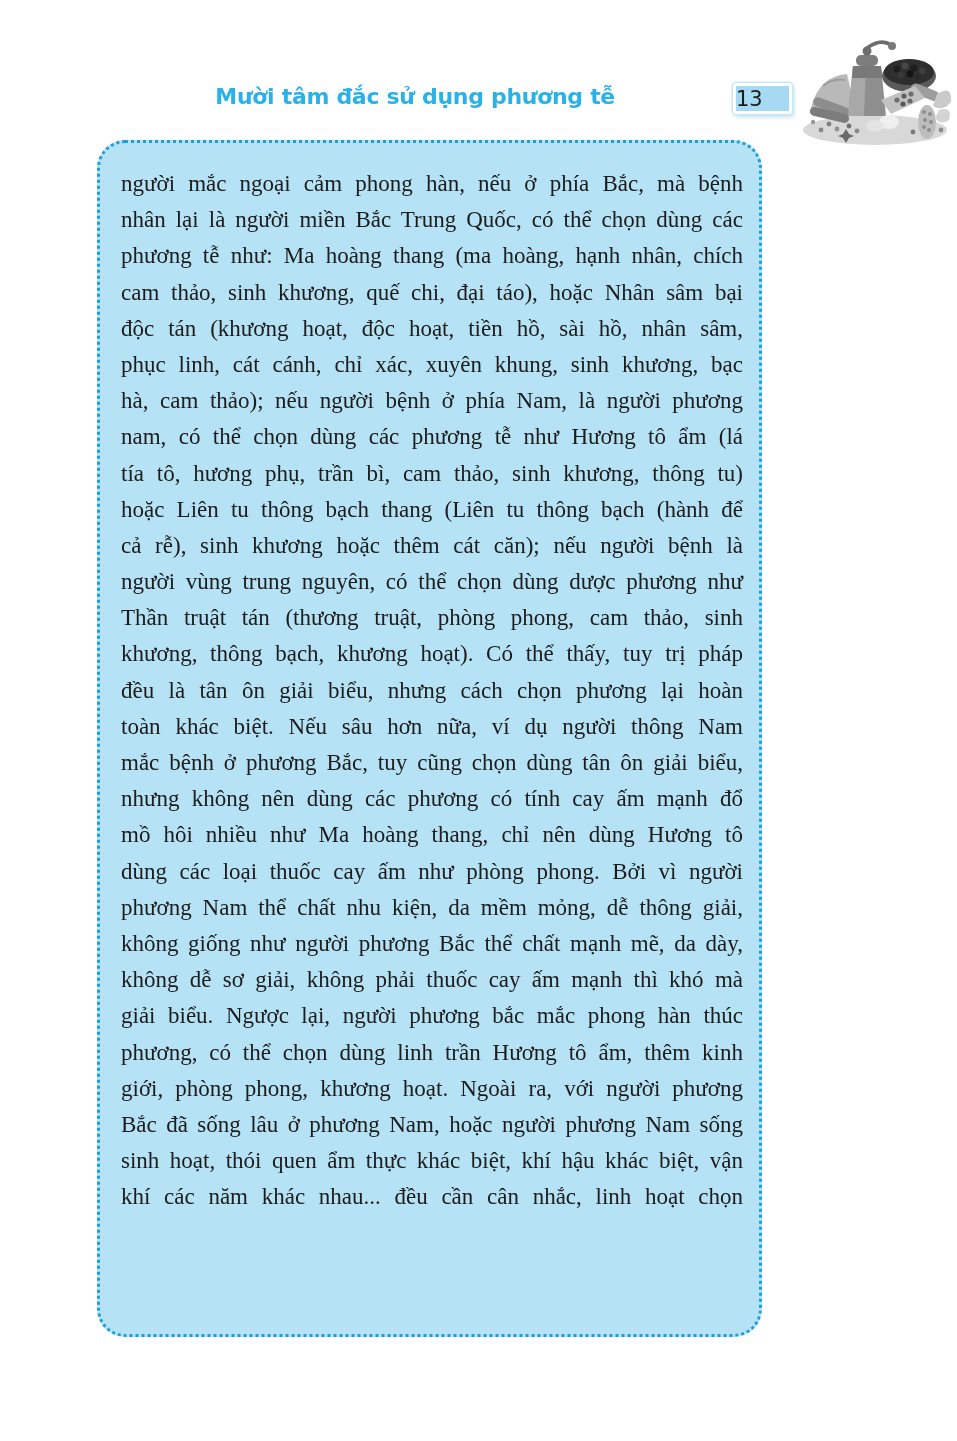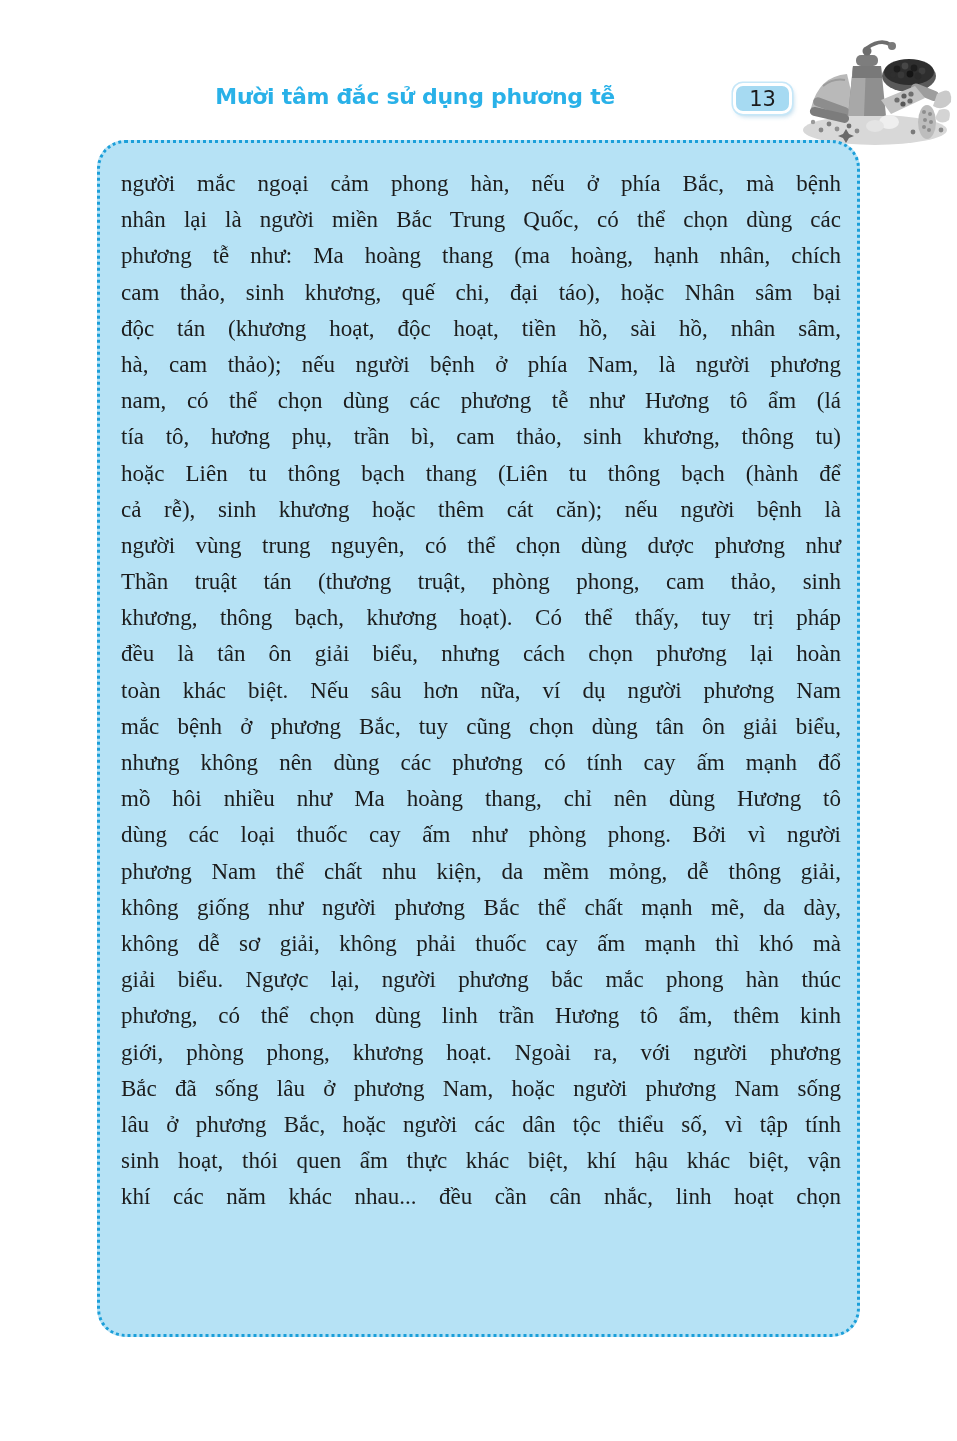--- a/index.html
+++ b/index.html
@@ -16,37 +16,37 @@
     letter-spacing: -0.3px;
     color: #29b1e8;
     white-space: nowrap;
   }
   .page-badge {
     position: absolute;
     top: 83px; left: 733px;
     width: 59px; height: 31px;
     background: #a6daf2;
     border: 3px solid #ffffff;
-    border-radius: 10px;
+    border-radius: 3px;
     box-shadow: 0 0 0 1.5px #c6e7f8, 2px 3px 4px rgba(120,180,215,0.45);
-    display: flex; align-items: center; justify-content: center;
+    display: flex; align-items: center; justify-content: flex-start;
     font-family: "DejaVu Sans", sans-serif;
     font-size: 21px; color: #1b1b1b;
   }
   .spices-photo {
     position: absolute;
     top: 34px; left: 793px;
     width: 162px; height: 116px;
   }
 
   
   .content-panel {
     position: absolute;
     left: 97px; top: 140px;
-    width: 763px; height: 1197px;
+    width: 665px; height: 1197px;
     background: #b6e2f5;
     border: 3.5px dotted #1b9fd9;
     border-radius: 28px;
     padding: 23px 16px 14px 21px;
     overflow: hidden;
   }
   .body-line {
     height: 36.2px;
     line-height: 36.2px;
     font-size: 23px;
@@ -129,38 +129,38 @@
   </svg>
 </div>
 
 <div class="content-panel">
   <div>
       <div class="body-line">người mắc ngoại cảm phong hàn, nếu ở phía Bắc, mà bệnh</div>
       <div class="body-line">nhân lại là người miền Bắc Trung Quốc, có thể chọn dùng các</div>
       <div class="body-line">phương tễ như: Ma hoàng thang (ma hoàng, hạnh nhân, chích</div>
       <div class="body-line">cam thảo, sinh khương, quế chi, đại táo), hoặc Nhân sâm bại</div>
       <div class="body-line">độc tán (khương hoạt, độc hoạt, tiền hồ, sài hồ, nhân sâm,</div>
+      <div class="body-line">phục linh, cát cánh, chỉ xác, xuyên khung, sinh khương, bạc</div>
       <div class="body-line">hà, cam thảo); nếu người bệnh ở phía Nam, là người phương</div>
       <div class="body-line">nam, có thể chọn dùng các phương tễ như Hương tô ẩm (lá</div>
       <div class="body-line">tía tô, hương phụ, trần bì, cam thảo, sinh khương, thông tu)</div>
       <div class="body-line">hoặc Liên tu thông bạch thang (Liên tu thông bạch (hành để</div>
       <div class="body-line">cả rễ), sinh khương hoặc thêm cát căn); nếu người bệnh là</div>
       <div class="body-line">người vùng trung nguyên, có thể chọn dùng dược phương như</div>
       <div class="body-line">Thần truật tán (thương truật, phòng phong, cam thảo, sinh</div>
       <div class="body-line">khương, thông bạch, khương hoạt). Có thể thấy, tuy trị pháp</div>
       <div class="body-line">đều là tân ôn giải biểu, nhưng cách chọn phương lại hoàn</div>
-      <div class="body-line">toàn khác biệt. Nếu sâu hơn nữa, ví dụ người phương Nam</div>
+      <div class="body-line">toàn khác biệt. Nếu sâu hơn nữa, ví dụ người thông Nam</div>
       <div class="body-line">mắc bệnh ở phương Bắc, tuy cũng chọn dùng tân ôn giải biểu,</div>
       <div class="body-line">nhưng không nên dùng các phương có tính cay ấm mạnh đổ</div>
       <div class="body-line">mồ hôi nhiều như Ma hoàng thang, chỉ nên dùng Hương tô</div>
       <div class="body-line">dùng các loại thuốc cay ấm như phòng phong. Bởi vì người</div>
       <div class="body-line">phương Nam thể chất nhu kiện, da mềm mỏng, dễ thông giải,</div>
       <div class="body-line">không giống như người phương Bắc thể chất mạnh mẽ, da dày,</div>
       <div class="body-line">không dễ sơ giải, không phải thuốc cay ấm mạnh thì khó mà</div>
       <div class="body-line">giải biểu. Ngược lại, người phương bắc mắc phong hàn thúc</div>
       <div class="body-line">phương, có thể chọn dùng linh trần Hương tô ẩm, thêm kinh</div>
       <div class="body-line">giới, phòng phong, khương hoạt. Ngoài ra, với người phương</div>
       <div class="body-line">Bắc đã sống lâu ở phương Nam, hoặc người phương Nam sống</div>
-      <div class="body-line">lâu ở phương Bắc, hoặc người các dân tộc thiểu số, vì tập tính</div>
       <div class="body-line">sinh hoạt, thói quen ẩm thực khác biệt, khí hậu khác biệt, vận</div>
       <div class="body-line">khí các năm khác nhau... đều cần cân nhắc, linh hoạt chọn</div>
     </div>
 </div>
 
 </body></html>

